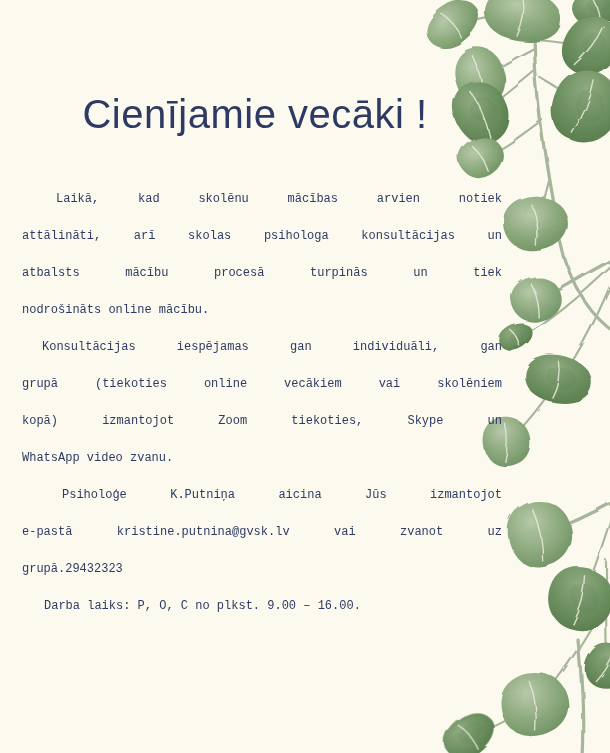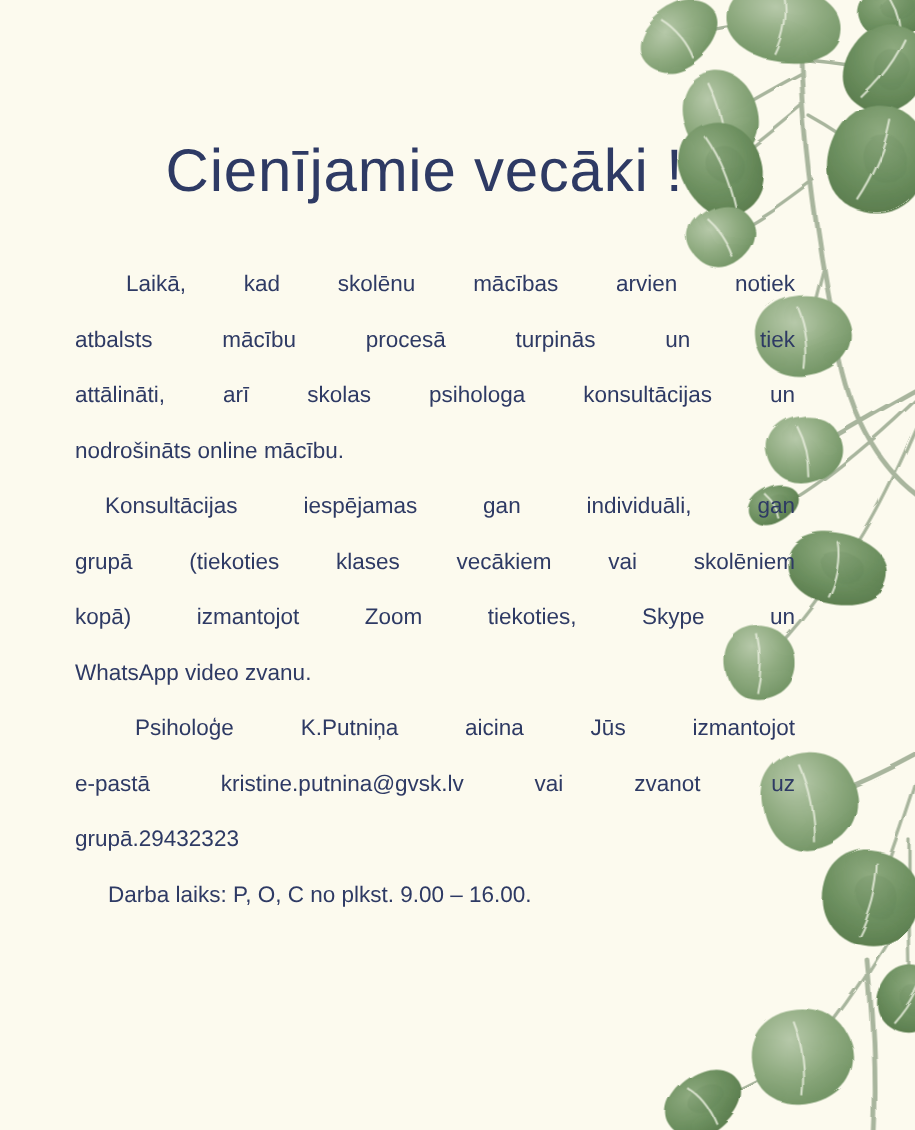--- a/index.html
+++ b/index.html
@@ -21,34 +21,34 @@
     color:var(--text);
   }
   .deco{
     position:absolute;top:0;right:0;z-index:1;
     pointer-events:none;
   }
   .content{
     position:relative;z-index:2;
     padding-top:92px;
     width:510px;
-    padding-left:28px;
   }
   .title{
     text-align:center;
     font-size:40px;
     line-height:44px;
     letter-spacing:.5px;
     font-weight:400;
   }
   .body-text{
-    margin:35px 0 0 22px;
+    margin:45px 0 0 22px;
     width:480px;
-    font-size:15px;
+    font-size:12px;
     line-height:37px;
+    font-family:Liberation Mono, monospace;
   }
   .line{
     text-align:justify;
     text-align-last:justify;
     text-justify:inter-word;
     height:37px;
     overflow:visible;
     white-space:normal;
   }
   .line.lastline{text-align-last:left;}
@@ -137,27 +137,27 @@
       <use href="#leafA" transform="translate(125,705) rotate(-6) scale(1.14,1.06)"></use>
       <use href="#leafB" transform="translate(60,736) rotate(-38) scale(0.9,0.64)"></use>
     </g>
   </svg>
 
   <div class="content">
     <div class="title">Cienījamie vecāki !</div>
     <div class="body-text">
         <div class="para para-1">
           <div class="line first">Laikā, kad skolēnu mācības arvien notiek</div>
+          <div class="line">attālināti, arī skolas psihologa konsultācijas un</div>
           <div class="line">atbalsts mācību procesā turpinās un tiek</div>
-          <div class="line">attālināti, arī skolas psihologa konsultācijas un</div>
           <div class="line lastline">nodrošināts online mācību.</div>
         </div>
         <div class="para para-2">
           <div class="line first">Konsultācijas iespējamas gan individuāli, gan</div>
-          <div class="line">grupā (tiekoties klases vecākiem vai skolēniem</div>
+          <div class="line">grupā (tiekoties online vecākiem vai skolēniem</div>
           <div class="line">kopā) izmantojot  Zoom tiekoties, Skype un</div>
           <div class="line lastline">WhatsApp video zvanu.</div>
         </div>
         <div class="para para-3">
           <div class="line first">Psiholoģe K.Putniņa aicina Jūs izmantojot</div>
           <div class="line">e-pastā kristine.putnina@gvsk.lv vai zvanot uz</div>
           <div class="line lastline">grupā.29432323</div>
         </div>
         <div class="para para-4">
           <div class="line first lastline">Darba laiks: P, O, C no plkst. 9.00 – 16.00.</div>

